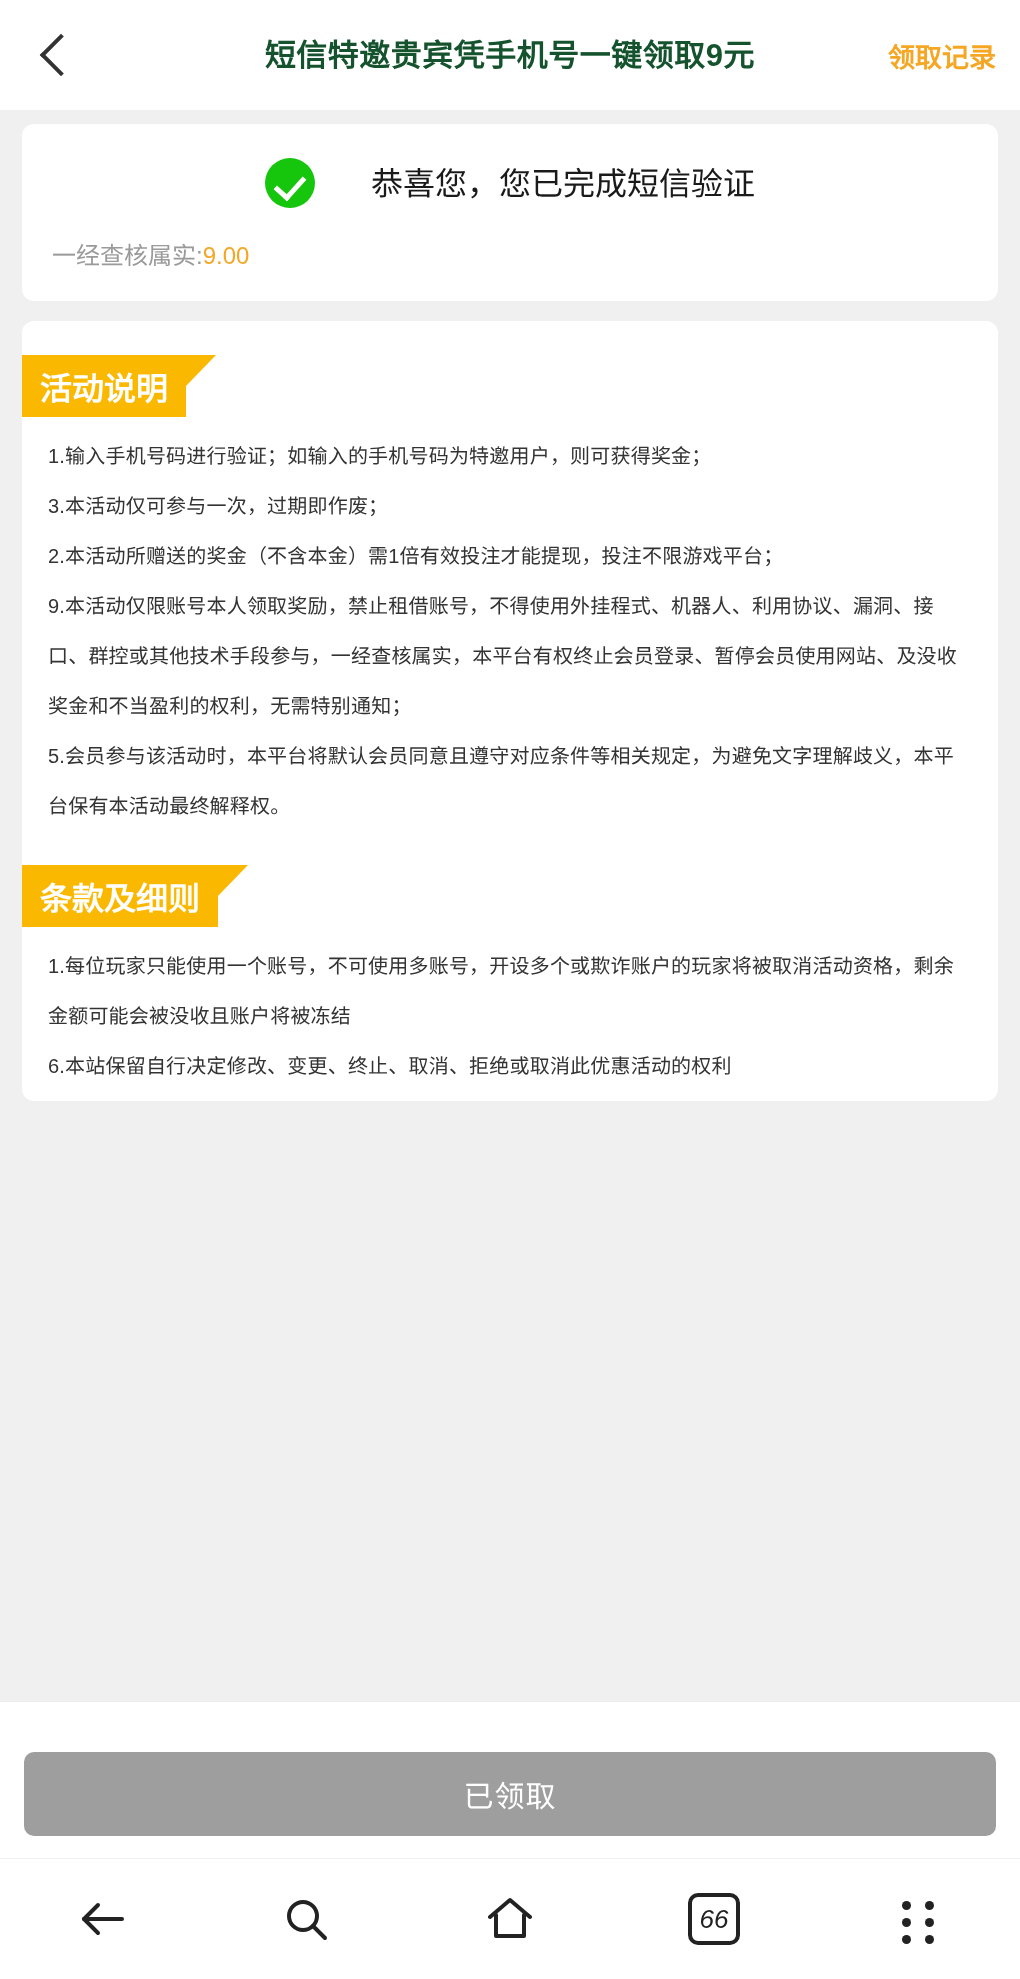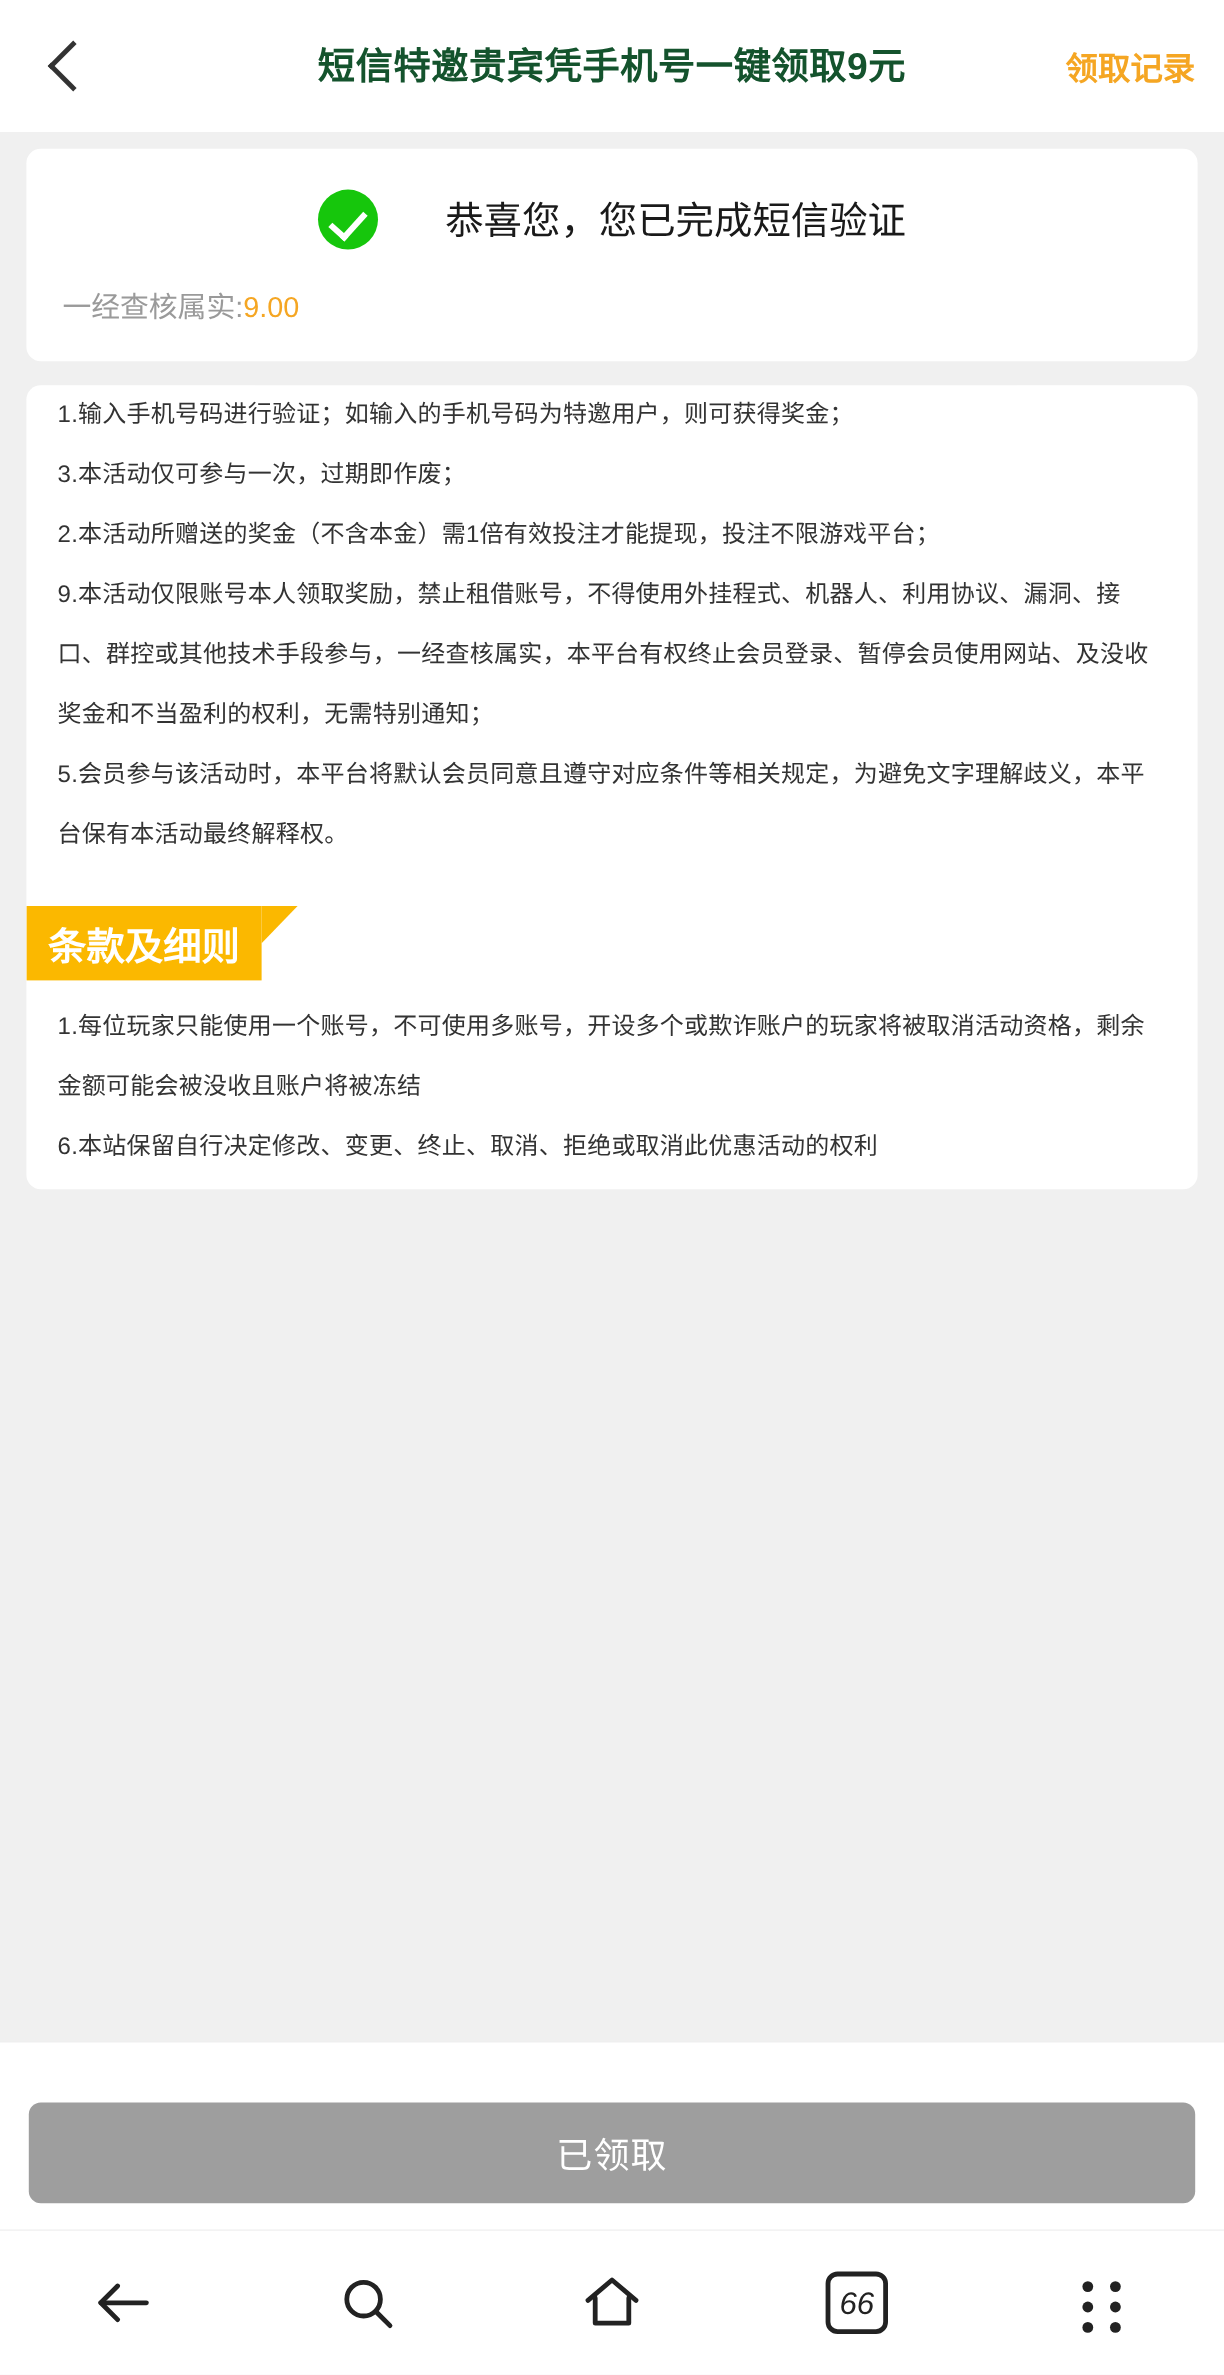--- a/index.html
+++ b/index.html
@@ -271,20 +271,23 @@
         <div class="check-circle"></div>
         <div class="success-text">恭喜您，您已完成短信验证</div>
       </div>
       <div class="amount-row">
         <span>一经查核属实:</span><span class="amount-value">9.00</span>
       </div>
     </div>
 
     <div class="card info-card">
 
+      <div class="banner">
+        <div class="banner-inner">活动说明</div>
+      </div>
 
       <p class="para para-block">1.输入手机号码进行验证；如输入的手机号码为特邀用户，则可获得奖金；</p>
       <p class="para para-block">3.本活动仅可参与一次，过期即作废；</p>
       <p class="para para-block">2.本活动所赠送的奖金（不含本金）需1倍有效投注才能提现，投注不限游戏平台；</p>
       <p class="para para-block">9.本活动仅限账号本人领取奖励，禁止租借账号，不得使用外挂程式、机器人、利用协议、漏洞、接口、群控或其他技术手段参与，一经查核属实，本平台有权终止会员登录、暂停会员使用网站、及没收奖金和不当盈利的权利，无需特别通知；</p>
       <p class="para para-block">5.会员参与该活动时，本平台将默认会员同意且遵守对应条件等相关规定，为避免文字理解歧义，本平台保有本活动最终解释权。</p>
 
       <div class="banner">
         <div class="banner-inner">条款及细则</div>
       </div>

